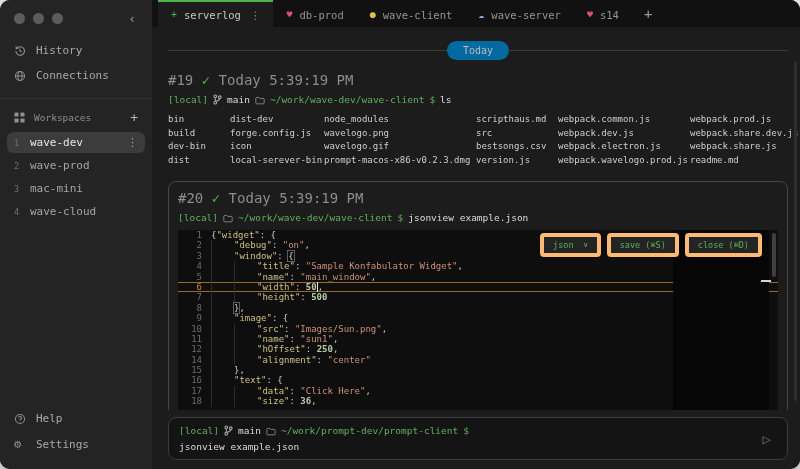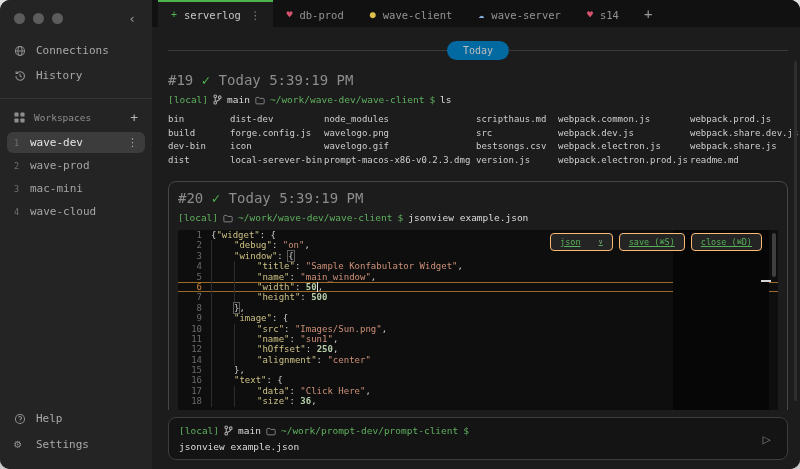--- a/index.html
+++ b/index.html
@@ -51,22 +51,22 @@
   .editor{position:relative;margin-top:7px;background:#0e0e0e;height:190px;overflow:hidden;border-radius:2px;}
   .ed-line{display:flex;line-height:10.4px;height:10.4px;font-size:9px;white-space:pre;position:relative;}
   .ed-line .gut{width:24px;flex:none;text-align:right;padding-right:9px;color:#6b6b6b;}
   .ed-line.current{box-shadow:inset 0 1px 0 #9a6a28, inset 0 -1px 0 #9a6a28;}
   .ed-line.current .gut{color:#cf8532;}
   .ig{display:inline-block;width:22px;border-left:1px solid #2c2c2c;height:10.4px;vertical-align:top;}
   .tk-p{color:#cfcfcf;} .tk-k{color:#cdc184;} .tk-s{color:#ce9178;} .tk-n{color:#b5cea8;font-weight:bold;}
   .bbox{box-shadow:0 0 0 1px #5d5d5d;}
   .cursor{display:inline-block;width:1px;height:10px;background:#e8e8e8;vertical-align:middle;}
   .ed-controls{position:absolute;top:3px;right:16px;display:flex;gap:6px;z-index:3;}
-  .ed-btn{background:#242424;border:1px solid #fdba74;border-radius:4px;color:#58b158;font-size:8.5px;
-       padding:3px 9px;cursor:pointer;font-family:inherit;display:flex;align-items:center;gap:18px;text-decoration:underline;}
+  .ed-btn{background:#242424;border:4px solid #fdba74;border-radius:4px;color:#58b158;font-size:8.5px;
+       padding:3px 9px;cursor:pointer;font-family:inherit;display:flex;align-items:center;gap:10px;}
   .minimap{position:absolute;top:0;right:9px;bottom:0;width:88px;background:#060606;z-index:1;padding:3px 4px;}
   .mm-line{height:1px;margin-bottom:1px;background:#7d7d7d;opacity:.75;}
   .mm-cursor{position:absolute;top:50px;right:7px;width:10px;height:2px;background:#d4d4d4;z-index:2;}
   .ed-scroll{position:absolute;top:3px;right:2px;width:4px;height:44px;background:#3f3f3f;border-radius:2px;z-index:4;}
   .term-scroll{position:absolute;top:34px;right:3px;width:3px;height:340px;background:#2e2e2e;border-radius:2px;}
   
   .cmd-box{margin:7px 12px 9px 16px;border:1px solid #3d3d3d;border-radius:8px;background:#141414;
        padding:7px 34px 7px 10px;position:relative;flex:none;}
   .cmd-box .prompt-line{margin-top:0;}
   .cmd-line2{color:#dcdcdc;font-size:9.5px;margin-top:5px;min-height:11px;outline:none;}
@@ -83,37 +83,37 @@
     <div class="traffic">
       <span class="dot"></span>
       <span class="dot"></span>
       <span class="dot"></span>
     </div>
     <button class="collapse-btn">‹</button>
 
     <div class="side-sec">
       <div class="side-item">
         <span class="si-icon">
+          <svg width="12" height="12" viewBox="0 0 14 14" fill="none" stroke="#8f8f8f" stroke-width="1.3">
+            <path d="M2.2 7a5 5 0 1 0 1.4-3.5"></path>
+              <path d="M2.5 1.5v2.5h2.5" stroke-linejoin="round"></path>
+            <path d="M7 4.5V7l2 1.2"></path>
+          </svg>
+        </span>
+        <span>History</span>
+      </div>
+      <div class="side-item">
+        <span class="si-icon">
           <svg width="12" height="12" viewBox="0 0 14 14" fill="none" stroke="#8f8f8f" stroke-width="1.2">
             <circle cx="7" cy="7" r="5.3"></circle>
               <ellipse cx="7" cy="7" rx="2.4" ry="5.3"></ellipse>
               <path d="M1.8 7h10.4"></path>
           </svg>
         </span>
         <span>Connections</span>
-      </div>
-      <div class="side-item">
-        <span class="si-icon">
-          <svg width="12" height="12" viewBox="0 0 14 14" fill="none" stroke="#8f8f8f" stroke-width="1.3">
-            <path d="M2.2 7a5 5 0 1 0 1.4-3.5"></path>
-              <path d="M2.5 1.5v2.5h2.5" stroke-linejoin="round"></path>
-            <path d="M7 4.5V7l2 1.2"></path>
-          </svg>
-        </span>
-        <span>History</span>
       </div>
     </div>
 
     <div class="divider"></div>
 
     <div class="ws-header">
       <span class="si-icon">
         <svg width="11" height="11" viewBox="0 0 12 12" fill="#8f8f8f">
           <rect x="0.5" y="0.5" width="4.5" height="4.5" rx="1"></rect>
             <rect x="7" y="0.5" width="4.5" height="4.5" rx="1"></rect>
@@ -240,21 +240,21 @@
             <span>dev-bin</span>
             <span>icon</span>
             <span>wavelogo.gif</span>
             <span>bestsongs.csv</span>
             <span>webpack.electron.js</span>
             <span>webpack.share.js</span>
             <span>dist</span>
             <span>local-serever-bin</span>
             <span>prompt-macos-x86-v0.2.3.dmg</span>
             <span>version.js</span>
-            <span>webpack.electron.prod.js</span>
+            <span>webpack.wavelogo.prod.js</span>
             <span>readme.md</span>
           </div>
       </div>
 
       <div class="block-sel">
         <div class="blk-meta">
           <span>#20</span>
           <span class="chk">✓</span>
           <span>Today 5:39:19 PM</span>
         </div>

